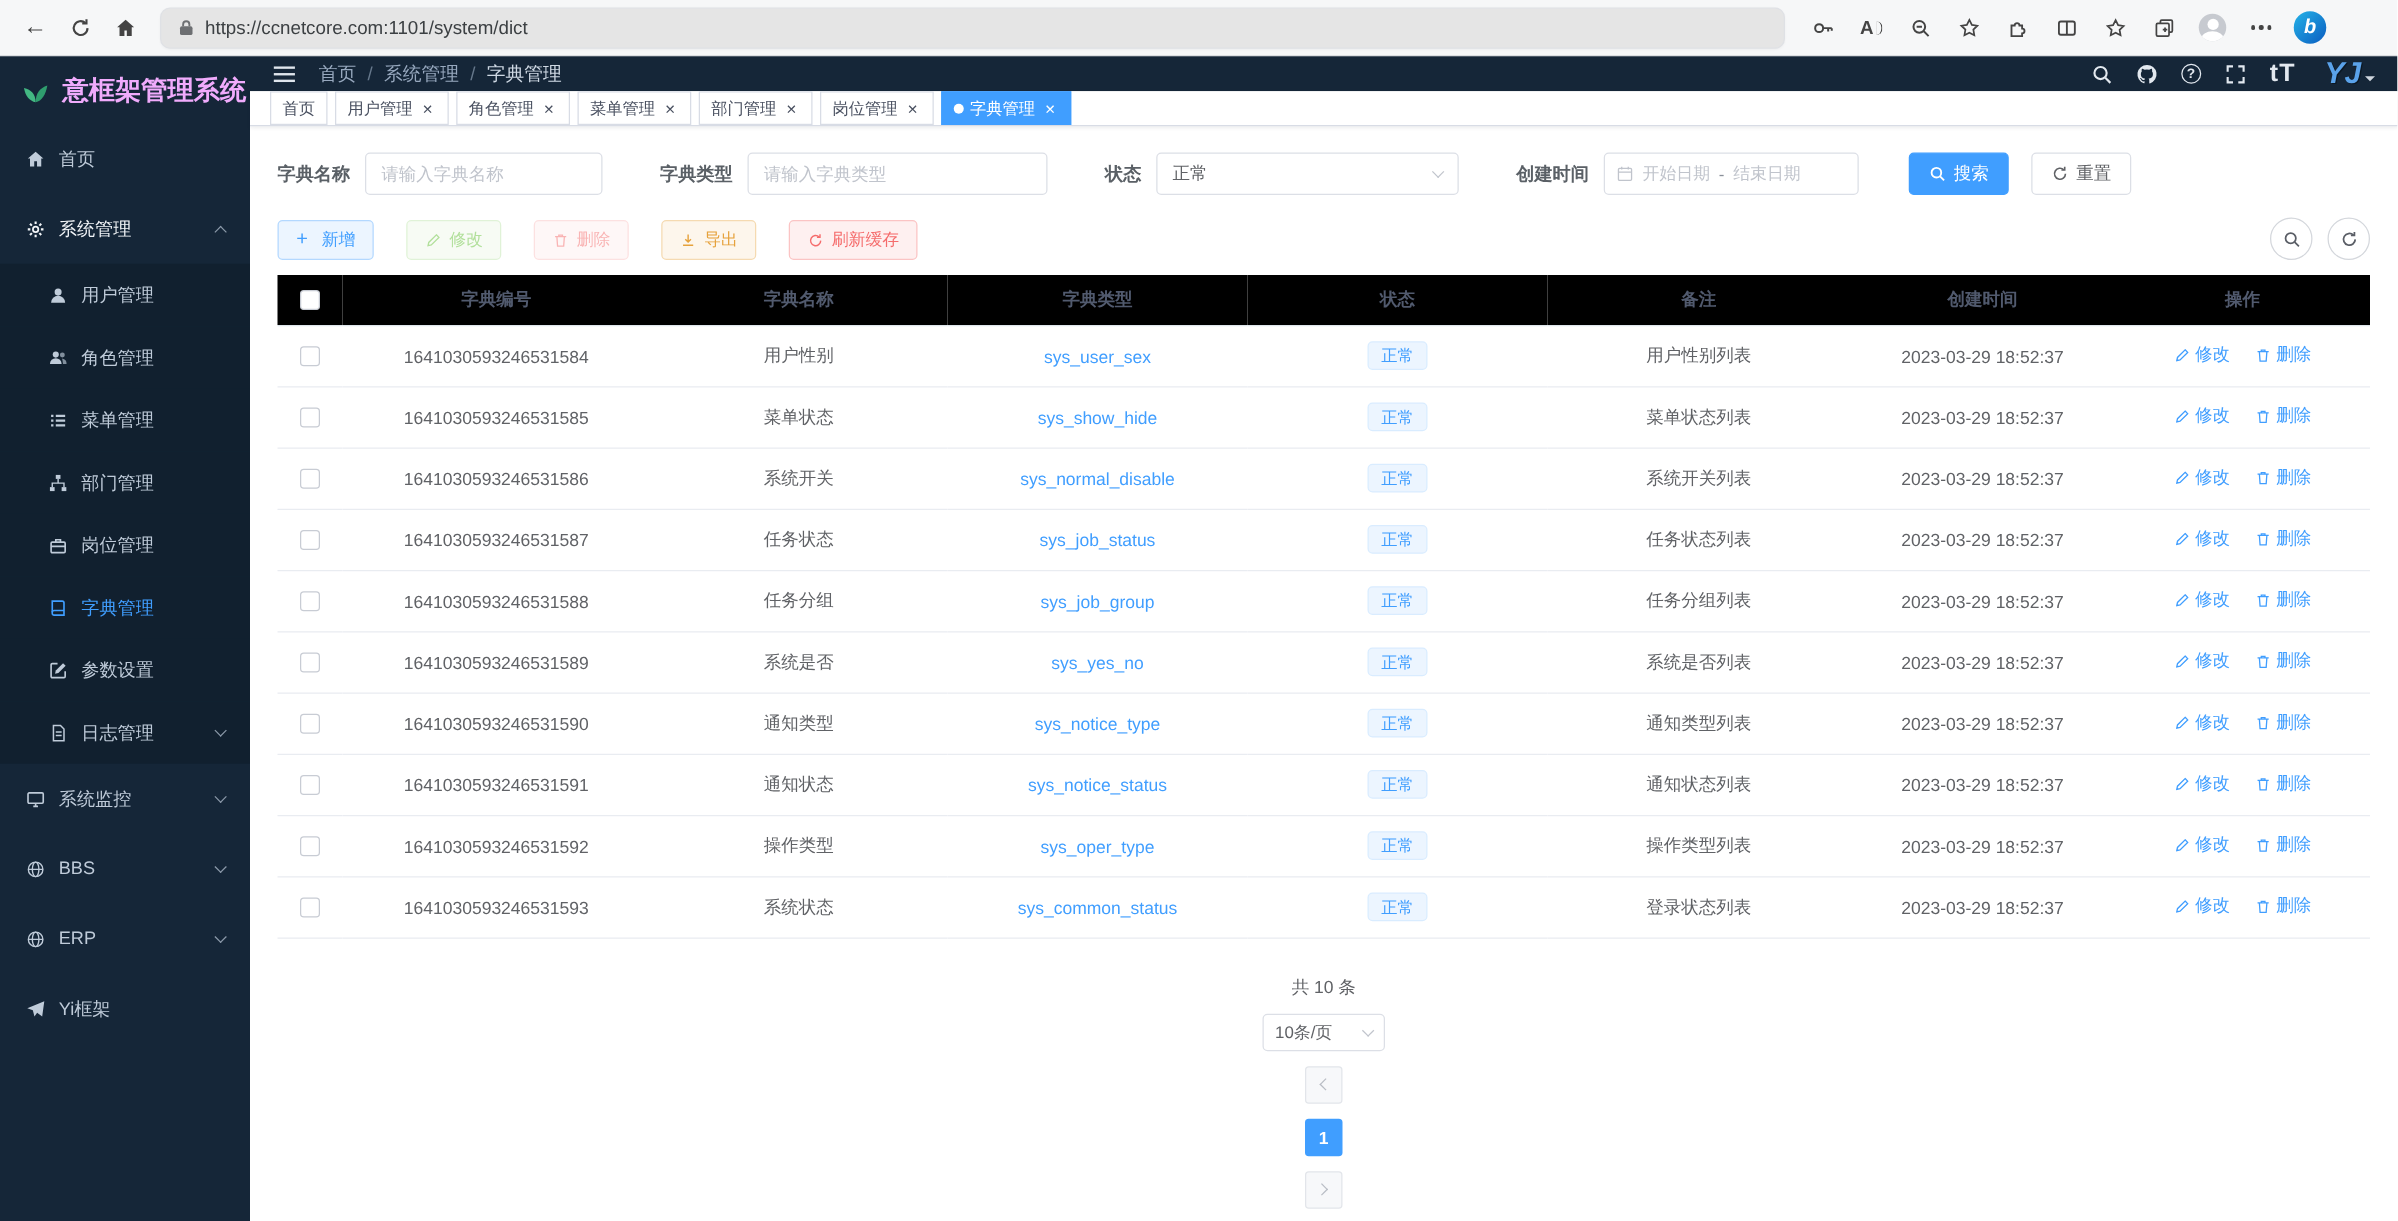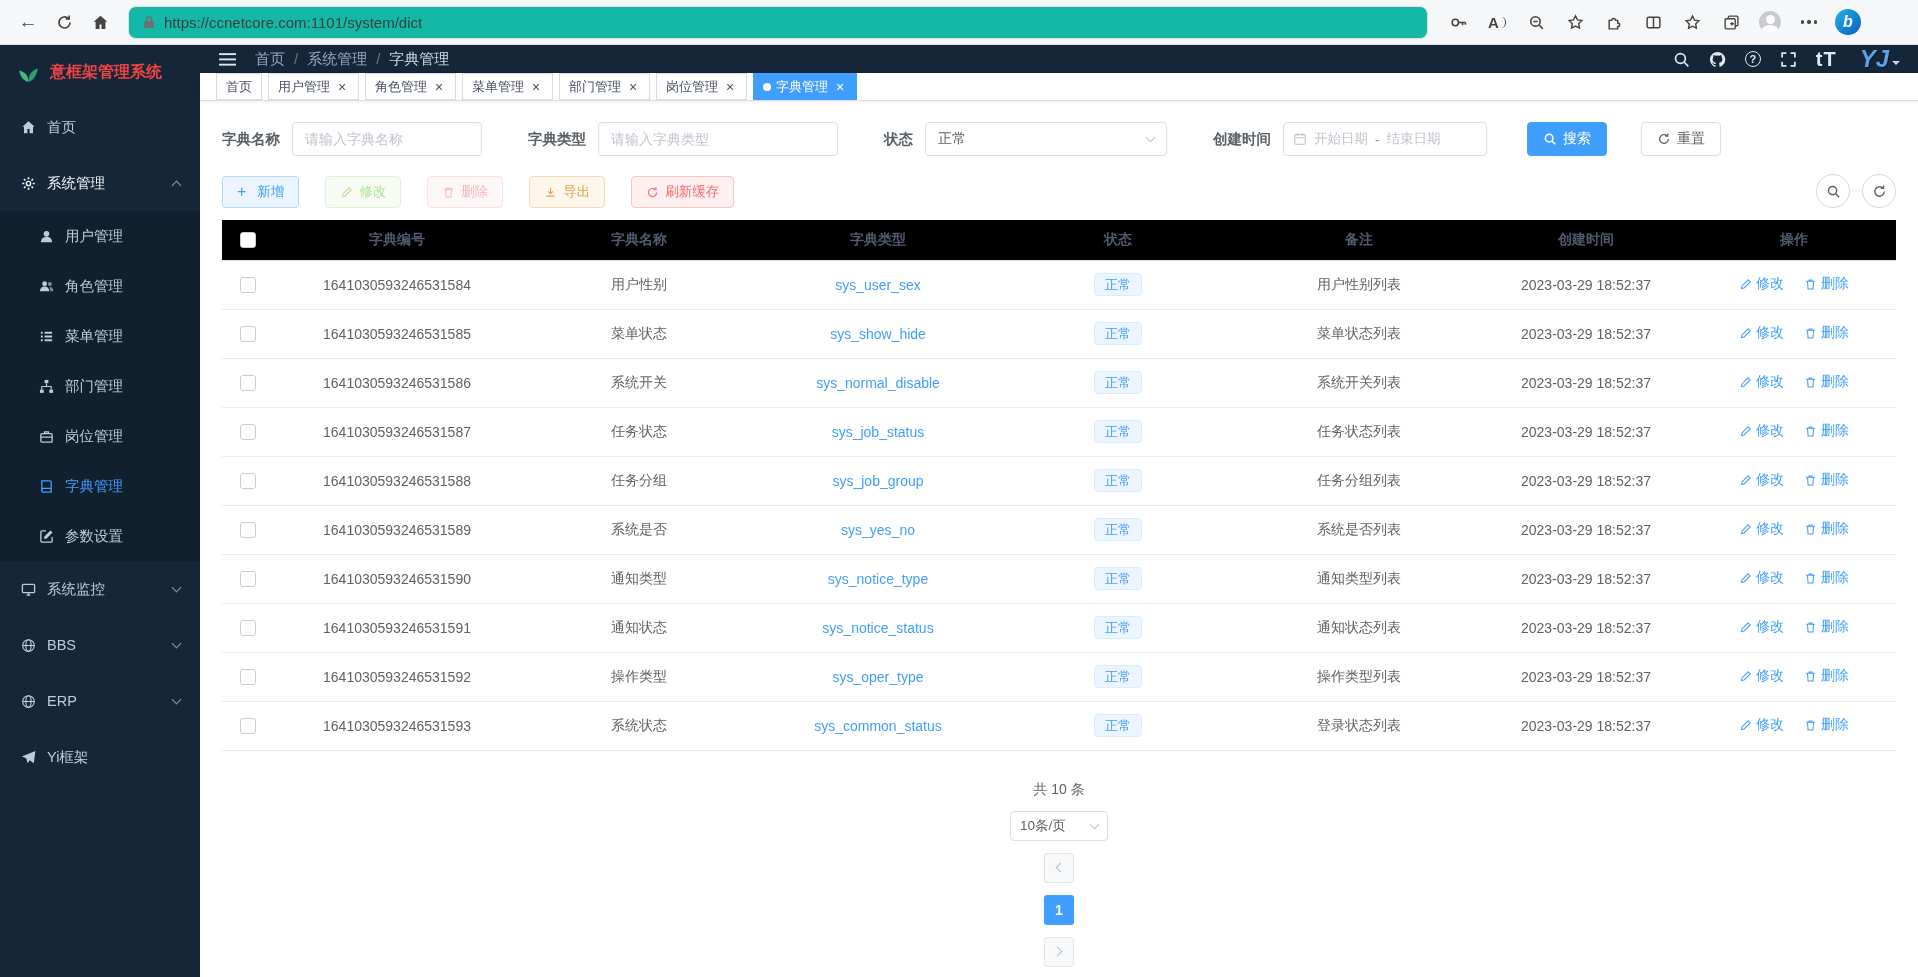--- a/index.html
+++ b/index.html
@@ -6,21 +6,21 @@
   html,body { width:1918px; height:977px; overflow:hidden; background:#fff;
               font-family:"Liberation Sans","DejaVu Sans",sans-serif; }
 
   
   .browser-bar { height:45px; background:#f6f7f8; border-bottom:1px solid #dcdee1;
                  display:flex; align-items:center; padding:0 10px; }
   .bicon { width:36px; height:34px; border:none; background:transparent; color:#444;
            display:flex; align-items:center; justify-content:center; border-radius:6px;
            font-size:19px; cursor:pointer; flex-shrink:0; }
   .bicon svg { width:17px; height:17px; }
-  .url-box { width:1300px; height:33px; margin:0 10px; background:#14b8a6; border:1px solid #dfe1e5;
+  .url-box { width:1300px; height:33px; margin:0 10px; background:#e5e5e5; border:1px solid #dfe1e5;
              border-radius:8px; display:flex; align-items:center; padding:0 14px; gap:9px;
              box-shadow:0 1px 2px rgba(0,0,0,.04); }
   .url-box svg { width:12px; height:14px; color:#6d6f72; }
   .url-text { font-size:15px; color:#3c4043; white-space:nowrap; }
   .b-right { display:flex; align-items:center; gap:3px; margin-left:2px; }
   .ra { font-weight:bold; font-size:15px; display:flex; align-items:center; }
   .ra-w { width:5px; height:11px; border-right:1.6px solid currentColor; border-radius:0 8px 8px 0; margin-left:2px; }
   .dots3 { display:flex; gap:3px; }
   .dots3 i { width:3.4px; height:3.4px; background:#444; border-radius:50%; }
   .avatar-circle { width:22px; height:22px; border-radius:50%; background:#c7cad0; position:relative; overflow:hidden; }
@@ -28,21 +28,21 @@
   .avatar-circle::after { content:""; position:absolute; left:2px; top:14px; width:18px; height:12px; background:#fff; border-radius:50%; }
   .bing-circle { width:26px; height:26px; border-radius:50%; background:linear-gradient(135deg,#25b3e8,#0a5cc0);
                  color:#fff; font-weight:bold; font-size:16px; display:flex; align-items:center; justify-content:center;
                  font-style:italic; }
 
   
   .app { display:flex; height:932px; }
   .sidebar { width:200px; flex-shrink:0; background:#152638; color:#bfcbd9; overflow:hidden; }
   .logo-row { height:54px; display:flex; align-items:center; padding:0 16px; gap:9px; }
   .logo-row svg { width:25px; height:25px; flex-shrink:0; }
-  .logo-title { color:#ef4444; font-weight:bold; font-size:16px; white-space:nowrap; }
+  .logo-title { color:#f0abfc; font-weight:bold; font-size:21px; white-space:nowrap; }
   .menu-item { height:56px; display:flex; align-items:center; padding:0 20px; gap:11px;
                font-size:14.5px; cursor:pointer; color:#bfcbd9; }
   .menu-item.parent-open { color:#f2f5f8; }
   .sub-item { height:50px; padding-left:38px; background:#11202f; }
   .sub-item.active { color:#409eff; }
   .mi { width:16px; height:16px; flex-shrink:0; display:flex; align-items:center; justify-content:center; }
   .mi svg { width:15px; height:15px; }
   .chev { width:7px; height:7px; border-right:1.6px solid #8d9bab; border-bottom:1.6px solid #8d9bab;
           margin-left:auto; flex-shrink:0; }
   .chev.down { transform:rotate(45deg); margin-top:-4px; }
@@ -101,21 +101,21 @@
               display:flex; align-items:center; padding:0 9px; gap:7px; font-size:13.5px; color:#c0c4cc; }
   .date-box svg { width:14px; height:14px; color:#c0c4cc; flex-shrink:0; }
   .date-sep { color:#8a9099; }
 
   .btn { height:34px; border-radius:4px; font-size:14px; padding:0 15px; display:inline-flex;
          align-items:center; gap:6px; cursor:pointer; border:1px solid transparent;
          font-family:"Liberation Sans","DejaVu Sans",sans-serif; }
   .btn svg { width:14px; height:14px; }
   .btn-primary { background:#409eff; border-color:#409eff; color:#fff; }
   .btn-default { background:#fff; border-color:#dcdfe6; color:#606266; }
-  .btn + .btn { margin-left:34px; }
+  .btn + .btn { margin-left:18px; }
 
   .toolbar-row { display:flex; align-items:flex-end; margin-bottom:12px; }
   .pb { height:32px; border-radius:4px; font-size:13.5px; padding:0 14px; display:inline-flex;
         align-items:center; gap:6px; cursor:pointer; margin-right:26px;
         font-family:"Liberation Sans","DejaVu Sans",sans-serif; }
   .pb svg { width:13px; height:13px; }
   .pb-plus::before { content:"+"; font-size:16px; line-height:0; margin-right:5px; }
   .pb-primary { color:#409eff; background:#ecf5ff; border:1px solid #b3d8ff; }
   .pb-success { color:#67c23a; background:#f0f9eb; border:1px solid #c2e7b0; }
   .pb-danger  { color:#f56c6c; background:#fef0f0; border:1px solid #fbc4c4; }
@@ -333,20 +333,30 @@
         <span>字典管理</span>
       </div>
       <div class="menu-item sub-item">
         <span class="mi">
             <svg viewBox="0 0 16 16">
               <path d="M14 8.5V13a1 1 0 0 1-1 1H3a1 1 0 0 1-1-1V3a1 1 0 0 1 1-1h4.5" fill="none" stroke="currentColor" stroke-width="1.4"></path>
               <path d="M12.2 1.6l2.2 2.2L8.2 10l-2.8.6.6-2.8z" fill="currentColor"></path>
             </svg>
           </span>
         <span>参数设置</span>
+      </div>
+      <div class="menu-item sub-item">
+        <span class="mi">
+            <svg viewBox="0 0 16 16" fill="none" stroke="currentColor" stroke-width="1.3">
+              <path d="M4 1.5h6l3 3V14.5H4z"></path>
+              <path d="M6 7h5M6 10h5"></path>
+            </svg>
+          </span>
+        <span>日志管理</span>
+        <i class="chev down"></i>
       </div>
 
       <div class="menu-item">
         <span class="mi">
             <svg viewBox="0 0 16 16" fill="none" stroke="currentColor" stroke-width="1.4">
               <rect x="1.5" y="2.5" width="13" height="8.8" rx="1"></rect>
               <path d="M6 14h4M8 11.3V14"></path>
             </svg>
           </span>
         <span>系统监控</span>

